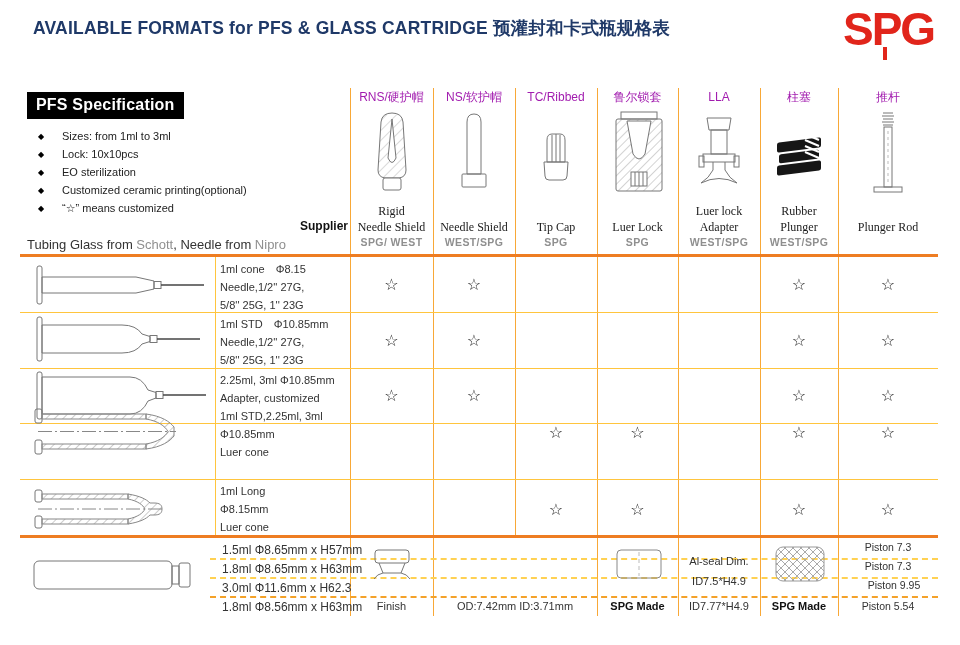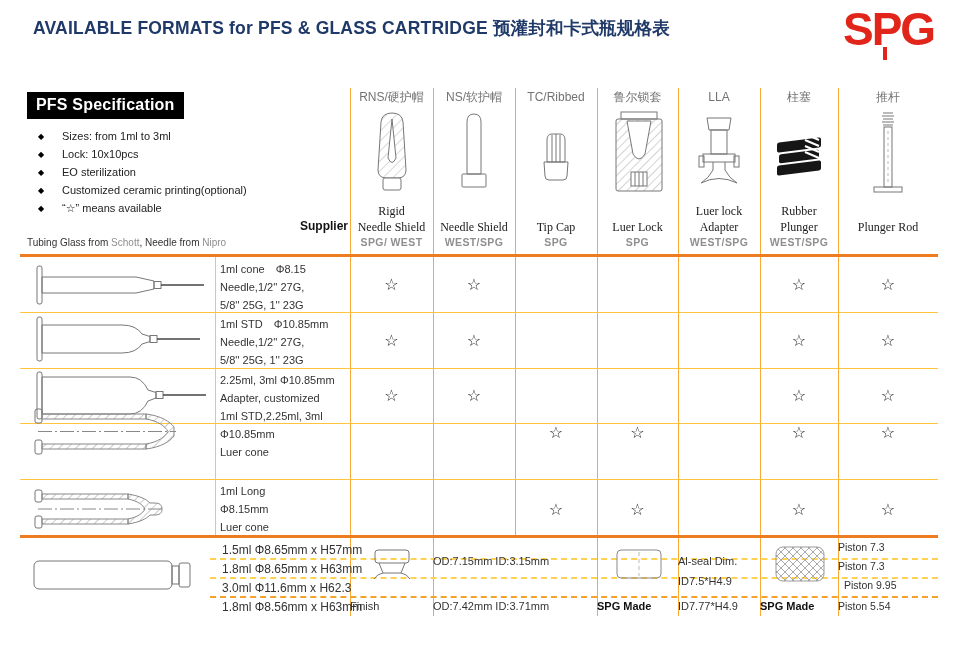--- a/index.html
+++ b/index.html
@@ -18,40 +18,40 @@
   .c6{left:838px;width:100px}
   
   .r0{top:257px;height:55px}.r1{top:312px;height:56px}.r2{top:368px;height:55px}
   .r3{top:404px;height:56px}.r4{top:479px;height:60px}
   .cell{display:flex;align-items:center;justify-content:center;font-size:16px;color:#1a1a1a}
   .desc{left:220px;width:128px;font-size:11px;line-height:18px;color:#333;
         display:flex;flex-direction:column;padding-top:3px;box-sizing:border-box}
   .rart{left:24px;width:188px;display:flex;align-items:center;justify-content:flex-start}
   
   .hc{top:88px;height:166px;display:flex;flex-direction:column;align-items:center;text-align:center}
-  .hlabel{font-size:12px;line-height:17px;padding-top:1px;color:#737373;white-space:nowrap}
+  .hlabel{font-size:12px;line-height:17px;padding-top:1px;color:#a21caf;white-space:nowrap}
   .hart{flex:1;display:flex;align-items:center;justify-content:center}
   .sub{font-family:"Liberation Serif",serif;font-size:12px;line-height:16px;min-height:16px;color:#1a1a1a;white-space:nowrap}
   .sup{font-size:10.5px;font-weight:700;letter-spacing:.4px;color:#8f8f8f;line-height:15px;min-height:15px;margin-bottom:4px}
   
   .title{left:33px;top:16px;font-size:17.5px;font-weight:700;color:#1F3968;letter-spacing:.2px;white-space:nowrap}
   .logo{left:843px;top:0;width:90px;height:62px}
   .logotext{font-size:46px;font-weight:700;color:#E1251B;letter-spacing:-2px;line-height:58px;font-family:"Liberation Sans",sans-serif}
   .logobar{position:absolute;left:40px;top:47px;width:4px;height:13px;background:#E1251B}
   .specbox{left:27px;top:92px;background:#000;color:#fff;font-size:16px;font-weight:700;
            padding:4px 9px 5px;letter-spacing:.2px}
   .bullets{left:38px;top:127px}
   .bullet{display:flex;align-items:center;height:18px;font-size:11px;color:#222}
   .bullet .di{width:24px;font-size:8px;color:#000}
   .supplier{left:215px;top:219px;width:133px;text-align:right;font-weight:700;font-size:12px;color:#111}
-  .note{left:27px;top:237px;font-size:10px;color:#333;white-space:nowrap}
+  .note{left:27px;top:237px;font-size:13px;color:#333;white-space:nowrap}
   .gray{color:#8f8f8f}
   
   .bsize{position:absolute;left:222px;width:130px;font-size:12px;line-height:19px;color:#333;white-space:nowrap}
-  .btxt{position:absolute;font-size:11px;text-align:left;color:#333}
+  .btxt{position:absolute;font-size:11px;text-align:center;color:#333}
   .made{font-weight:700;color:#111}
   svg{display:block}
 </style>
 </head>
 <body>
 
 <div class="vl" style="left:350px;top:88px;height:448px"></div>
 <div class="vl" style="left:433px;top:88px;height:448px"></div>
 <div class="vl" style="left:515px;top:88px;height:448px"></div>
 <div class="vl" style="left:597px;top:88px;height:448px"></div>
@@ -95,21 +95,21 @@
   <div class="bullet">
     <span class="di">◆</span>
     <span>EO sterilization</span>
     </div>
   <div class="bullet">
     <span class="di">◆</span>
     <span>Customized ceramic printing(optional)</span>
     </div>
   <div class="bullet">
     <span class="di">◆</span>
-    <span>“☆” means available</span>
+    <span>“☆” means customized</span>
     </div>
 </div>
 <div class="abs supplier">Supplier</div>
 <div class="abs note">
   <span>Tubing Glass from </span><span class="gray">Schott</span><span>, Needle from </span><span class="gray">Nipro</span>
 </div>
 
 <div class="abs hc c0">
   <div class="hlabel">RNS/硬护帽</div>
   <div class="hart">
@@ -367,21 +367,20 @@
 <div class="abs" style="left:368px;top:548px">
   <svg width="48" height="42" viewBox="0 0 48 42">
     <rect x="7" y="2" width="34" height="13" rx="3" fill="none" stroke="#777"></rect>
     <path d="M11 15 L15 25 M37 15 L33 25 M15 25 H33" fill="none" stroke="#777"></path>
     <path d="M15 25 Q9 26 6 31 M33 25 Q39 26 42 31" fill="none" stroke="#777"></path>
   </svg>
 </div>
 <div class="btxt" style="left:350px;top:600px;width:83px">Finish</div>
 
 <div class="btxt" style="left:433px;top:551px;width:164px;line-height:20px">
-  <div>OD:7.15mm ID:3.15mm</div>
 </div>
 <div class="btxt" style="left:433px;top:600px;width:164px">OD:7.42mm ID:3.71mm</div>
 
 <div class="abs" style="left:614px;top:547px">
   <svg width="50" height="36" viewBox="0 0 50 36">
     <rect x="3" y="3" width="44" height="28" rx="4" fill="none" stroke="#888"></rect>
     <line x1="25" y1="5" x2="25" y2="29" stroke="#bbb" stroke-dasharray="4 3"></line>
   </svg>
 </div>
 <div class="btxt made" style="left:597px;top:600px;width:81px">SPG Made</div>

